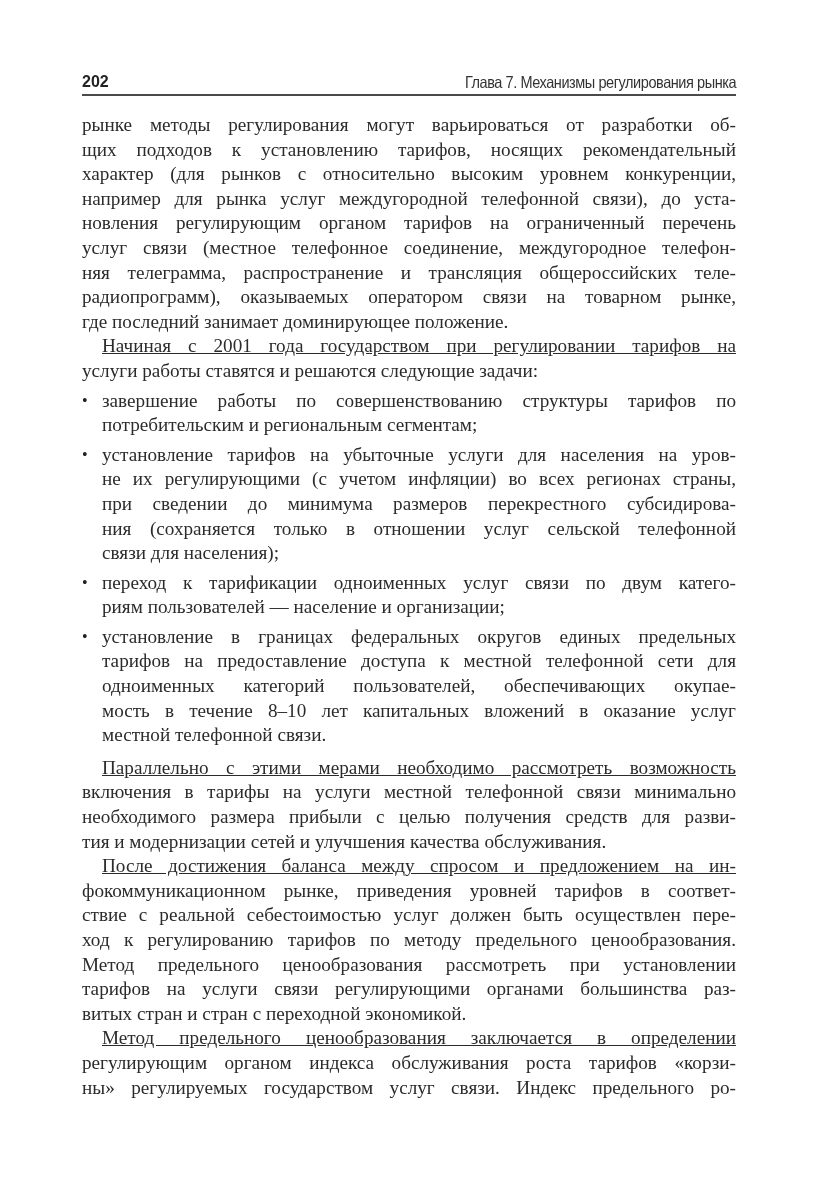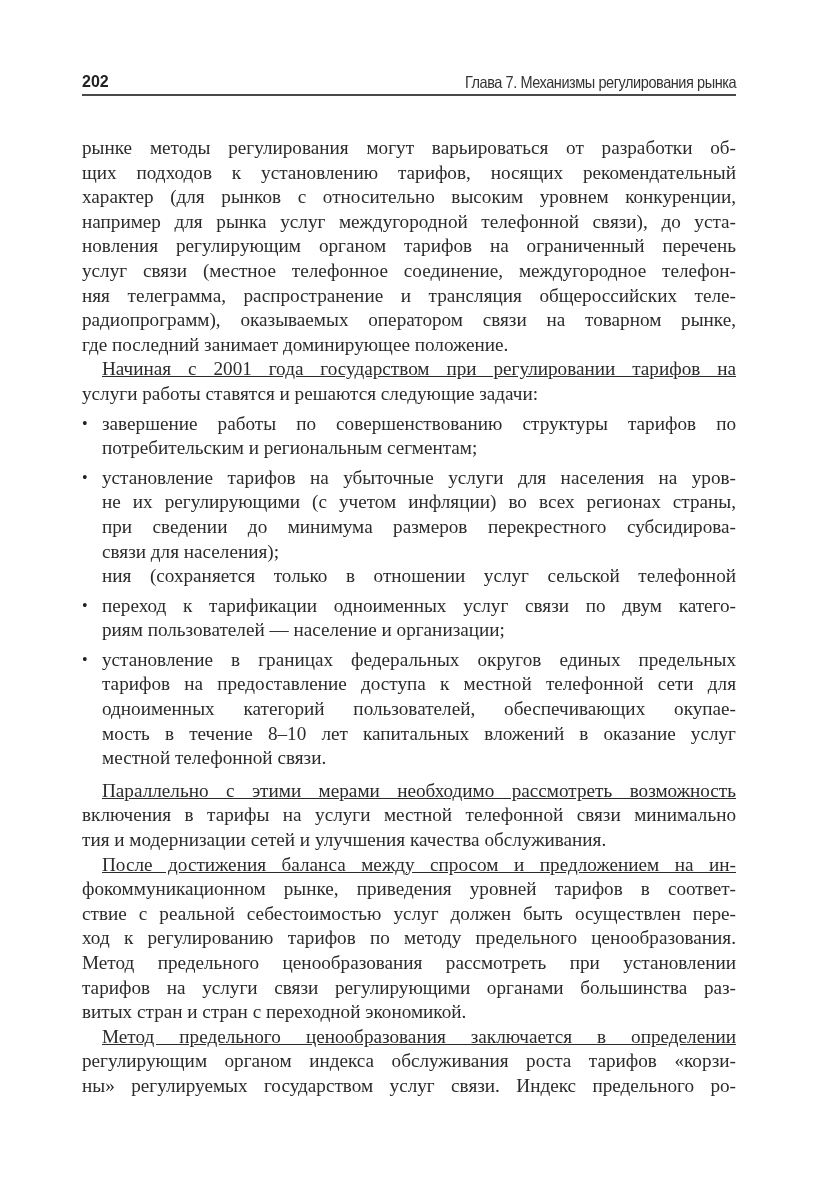--- a/index.html
+++ b/index.html
@@ -52,21 +52,20 @@
     }
     .body-text {
       position: absolute;
       top: 113px;
       left: 0;
       width: 654px;
       font-family: "Liberation Serif", serif;
       font-size: 19.2px;
       line-height: 24.6px;
       color: #2b2b2b;
-      margin-top: 23px;
     }
     .line {
       display: block;
       white-space: nowrap;
       text-align: justify;
       text-align-last: justify;
       height: 24.6px;
     }
     .line.last {
       text-align-last: left;
@@ -130,22 +129,22 @@
         <span class="bullet">•</span>
         <span class="line">завершение работы по совершенствованию структуры тарифов по</span>
         <span class="line last">потребительским и региональным сегментам;</span>
       </div>
       <div class="bullet-gap"></div>
       <div class="bullet-item">
         <span class="bullet">•</span>
         <span class="line">установление тарифов на убыточные услуги для населения на уров-</span>
         <span class="line">не их регулирующими (с учетом инфляции) во всех регионах страны,</span>
         <span class="line">при сведении до минимума размеров перекрестного субсидирова-</span>
+        <span class="line">ния (сохраняется только в отношении услуг сельской телефонной</span>
         <span class="line last">связи для населения);</span>
-        <span class="line">ния (сохраняется только в отношении услуг сельской телефонной</span>
       </div>
       <div class="bullet-gap"></div>
       <div class="bullet-item">
         <span class="bullet">•</span>
         <span class="line">переход к тарификации одноименных услуг связи по двум катего-</span>
         <span class="line last">риям пользователей — население и организации;</span>
       </div>
       <div class="bullet-gap"></div>
       <div class="bullet-item">
         <span class="bullet">•</span>
@@ -155,20 +154,21 @@
         <span class="line">мость в течение 8–10 лет капитальных вложений в оказание услуг</span>
         <span class="line last">местной телефонной связи.</span>
       </div>
     </div>
 
     <div class="para-gap"></div>
 
     <div>
       <span class="line indent">Параллельно с этими мерами необходимо рассмотреть возможность</span>
       <span class="line">включения в тарифы на услуги местной телефонной связи минимально</span>
+      <span class="line">необходимого размера прибыли с целью получения средств для разви-</span>
       <span class="line last">тия и модернизации сетей и улучшения качества обслуживания.</span>
     </div>
 
     <div>
       <span class="line indent">После достижения баланса между спросом и предложением на ин-</span>
       <span class="line">фокоммуникационном рынке, приведения уровней тарифов в соответ-</span>
       <span class="line">ствие с реальной себестоимостью услуг должен быть осуществлен пере-</span>
       <span class="line">ход к регулированию тарифов по методу предельного ценообразования.</span>
       <span class="line">Метод предельного ценообразования рассмотреть при установлении</span>
       <span class="line">тарифов на услуги связи регулирующими органами большинства раз-</span>

